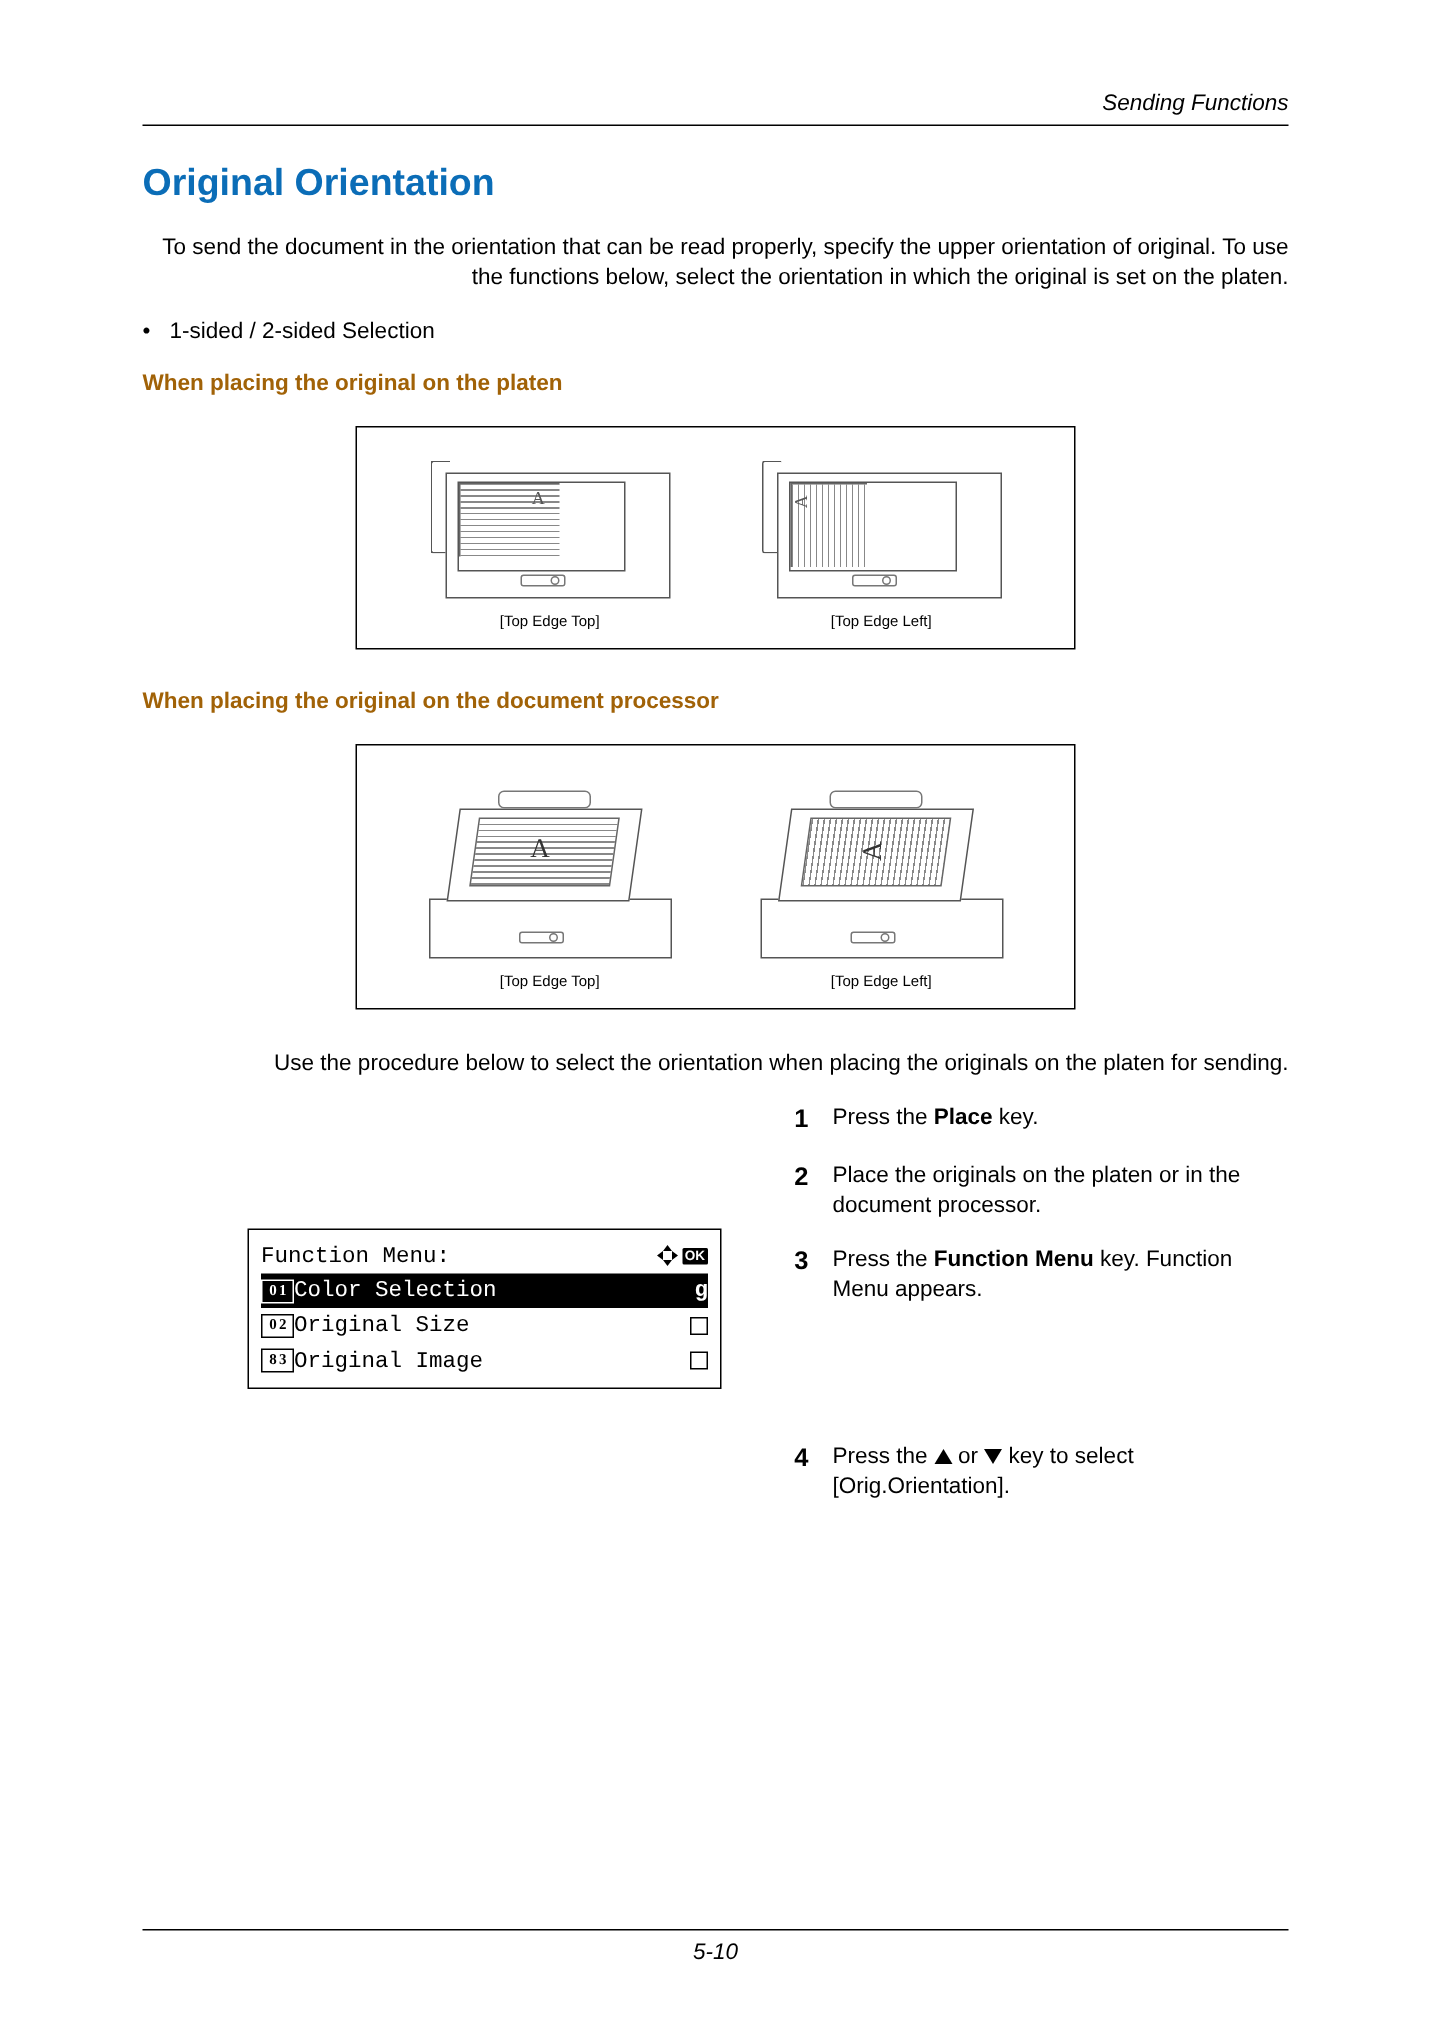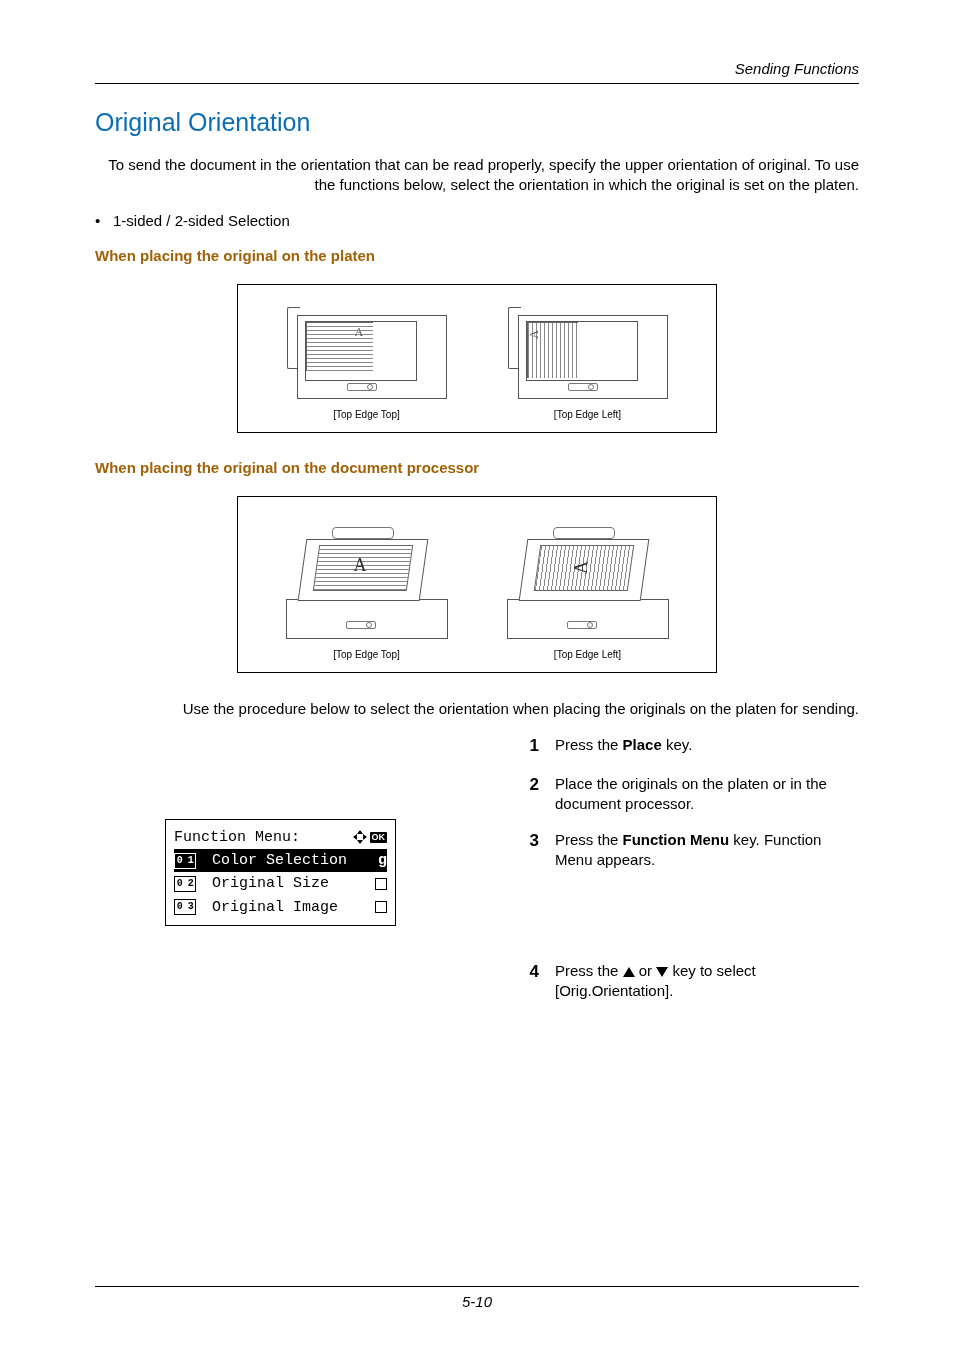--- a/index.html
+++ b/index.html
@@ -23,21 +23,21 @@
     margin-bottom: 6px;
   }
   .top-rule {
     border: none;
     border-top: 1.2px solid #000;
     margin: 0 0 24px 0;
   }
   .h1 {
     color: #0b6db7;
     font-size: 25px;
-    font-weight: normal;
+    font-weight: bold;
     margin: 0 0 18px 0;
   }
   .para {
     font-size: 15px;
     line-height: 1.35;
     margin: 0 0 16px 0;
     text-align: right;
   }
   .bullet-row {
     font-size: 15px;
@@ -226,21 +226,21 @@
   }
   .step-num {
     font-weight: bold;
     font-size: 17px;
     min-width: 14px;
     text-align: right;
   }
 
   
   .lcd {
-    width: 231px;
+    width: 316px;
     border: 1.4px solid #000;
     font-family: "Courier New", monospace;
     font-size: 15px;
     line-height: 1.55;
     padding: 6px 8px 6px 8px;
     box-sizing: border-box;
     margin-left: 70px;
   }
   .lcd-row {
     display: flex;
@@ -250,24 +250,24 @@
   .lcd-row.inv {
     background: #000;
     color: #fff;
   }
   .numbox {
     display: inline-flex;
     width: 20px; height: 14px;
     border: 1.3px solid #000;
     align-items: center; justify-content: center;
     font-size: 10px;
-    margin-right: 16px;
+    margin-right: 0;
     background: #fff;
     color: #000;
-    font-family: Liberation Mono, monospace;
+    font-family: Liberation Serif, serif;
     letter-spacing: -0.5px;
     font-weight: bold;
   }
   .lcd-row.inv .numbox { border-color: #fff; background: #000; color: #fff; }
   .tail {
     margin-left: auto;
     display: inline-flex;
     align-items: center;
     gap: 3px;
   }
@@ -425,21 +425,21 @@
         </div>
         <div class="lcd-row inv">
           <span class="numbox">0 1</span><span>Color Selection</span>
           <span class="tail"><span class="checkmark">g</span></span>
         </div>
         <div class="lcd-row">
           <span class="numbox">0 2</span><span>Original Size</span>
           <span class="tail"><span class="sq"></span></span>
         </div>
         <div class="lcd-row">
-          <span class="numbox">0 3</span><span>Original Image</span>
+          <span class="numbox">8 3</span><span>Original Image</span>
           <span class="tail"><span class="sq"></span></span>
         </div>
       </div>
     </div>
 
     <div class="steps-right">
       <div class="step">
         <div class="step-num">1</div>
         <div><span>Press the </span><b>Place</b><span> key.</span></div>
       </div>

